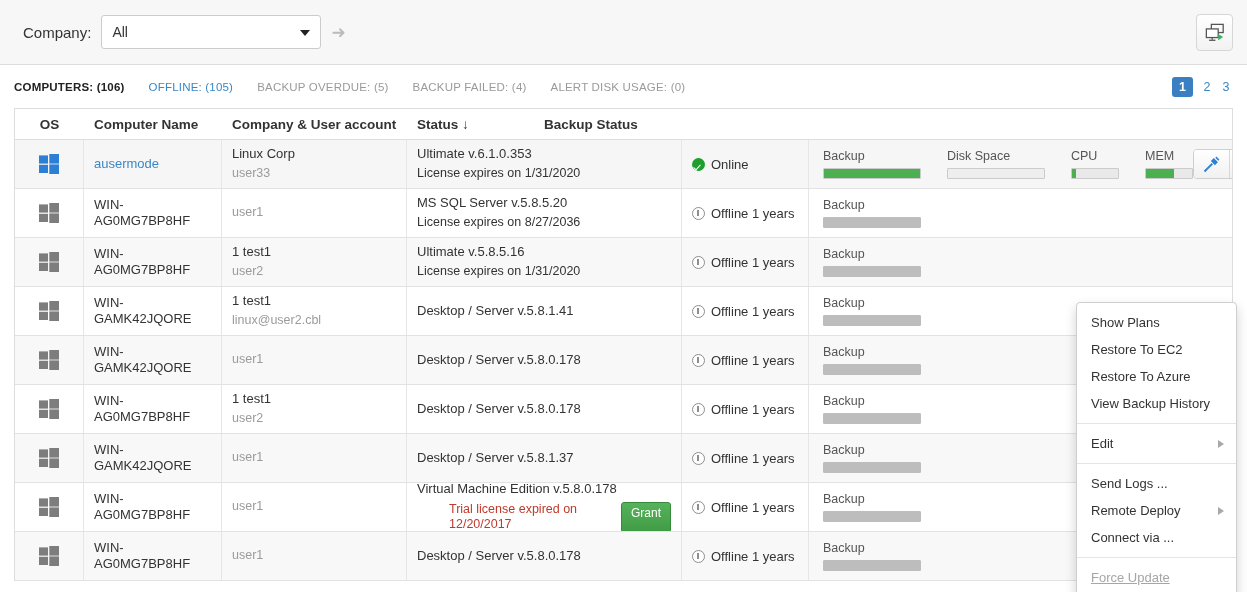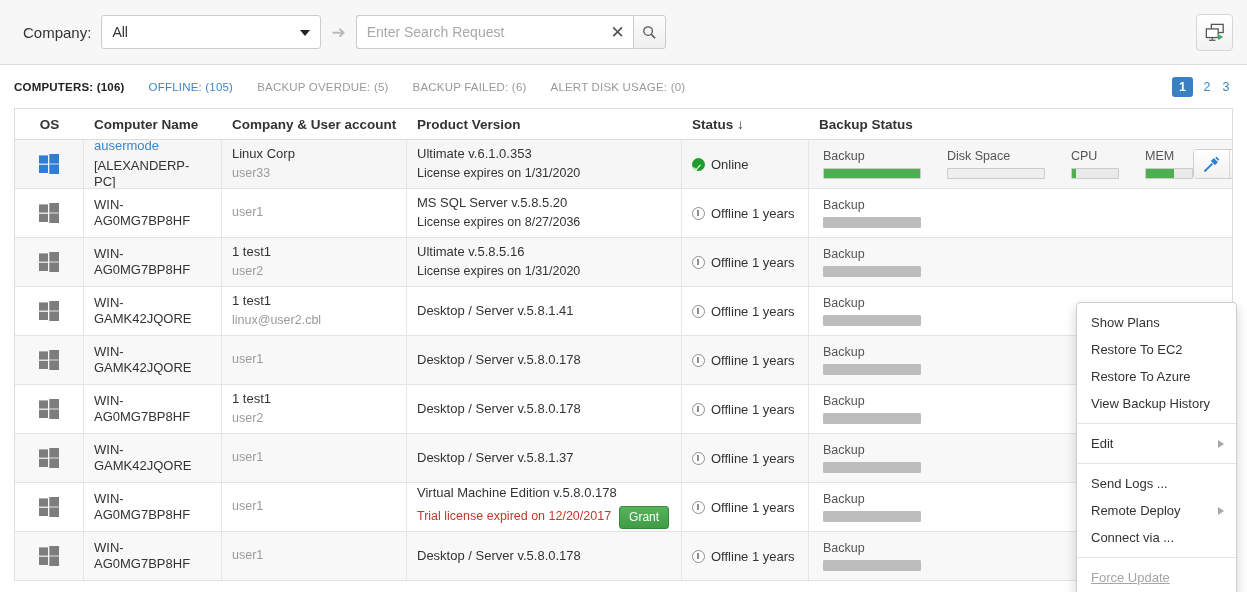--- a/index.html
+++ b/index.html
@@ -316,86 +316,72 @@
 <div class="toolbar">
   <span class="company-label">Company:</span>
 
   <div class="company-select">
     <span>All</span>
     <span class="caret-down"></span>
   </div>
 
   <span class="arrow-sep">➜</span>
 
-  <div class="search-wrap">
-    <div class="search-field-holder">
-      <input class="search-input" type="text" placeholder="Enter Search Request" style="">
-      <span class="clear-x">✕</span>
-    </div>
-    <div class="search-btn">
-      <svg width="15" height="15" viewBox="0 0 16 16">
-        <circle cx="6.5" cy="6.5" r="4.6" fill="none" stroke="#555" stroke-width="1.4"></circle>
-        <line x1="10" y1="10" x2="14" y2="14.2" stroke="#555" stroke-width="1.6"></line>
-      </svg>
-    </div>
-  </div>
 
   <div class="remote-btn">
     <svg width="22" height="20" viewBox="0 0 24 22">
       <rect x="8" y="1.5" width="13" height="9" fill="none" stroke="#555" stroke-width="1.4"></rect>
       <rect x="2.5" y="6.5" width="13" height="9.5" fill="#fff" stroke="#555" stroke-width="1.4"></rect>
       <line x1="9" y1="18.5" x2="9" y2="16" stroke="#555" stroke-width="1.4"></line>
       <line x1="5.5" y1="19" x2="12.5" y2="19" stroke="#555" stroke-width="1.4"></line>
       <path d="M15.5 12 L21 15.5 L15.5 19 Z" fill="#3fae62"></path>
     </svg>
   </div>
 </div>
 
 <div class="filters">
   <div id="filter-host" style="display:flex;align-items:center;">
       <div class="filter total">COMPUTERS: (106)</div>
       <div class="filter link">OFFLINE: (105)</div>
       <div class="filter muted">BACKUP OVERDUE: (5)</div>
-      <div class="filter muted">BACKUP FAILED: (6)</div>
+      <div class="filter muted">BACKUP FAILED: (4)</div>
       <div class="filter muted">ALERT DISK USAGE: (0)</div>
     </div>
   <div class="pager">
     <div id="pager-host" style="display:flex;align-items:center;gap:9px;">
         <div class="pg active">1</div>
         <div class="pg">2</div>
         <div class="pg">3</div>
       </div>
   </div>
 </div>
 
 <div class="table">
 
   <div class="row head">
     <div class="cell c-os">OS</div>
     <div class="cell c-name">Computer Name</div>
     <div class="cell c-comp">Company &amp; User account</div>
-    <div class="cell c-prod">Product Version</div>
     <div class="cell c-stat">Status ↓</div>
     <div class="cell c-back">Backup Status</div>
   </div>
 
   <div id="rows-host">
       <div class="row online">
         <div class="cell c-os">
           <svg class="win-logo" viewBox="0 0 22 22">
             <rect x="1" y="2.4" width="9" height="8.2" fill="#2d7fd6"></rect>
             <rect x="11.3" y="1" width="9.7" height="9.6" fill="#2d7fd6"></rect>
             <rect x="1" y="11.8" width="9" height="8.2" fill="#2d7fd6"></rect>
             <rect x="11.3" y="11.4" width="9.7" height="9.6" fill="#2d7fd6"></rect>
           </svg>
         </div>
         <div class="cell c-name">
           <div class="stack">
             <span class="name-link">ausermode</span>
-            <span class="name-sub">[ALEXANDERP-PC]</span>
           </div>
         </div>
         <div class="cell c-comp">
           <div class="stack">
             <span class="comp-strong">Linux Corp</span>
             <span class="sub-muted">user33</span>
           </div>
         </div>
         <div class="cell c-prod">
           <div class="stack">
@@ -705,21 +691,21 @@
           </div>
         </div>
         <div class="cell c-comp">
           <div class="stack">
             <span class="sub-muted">user1</span>
           </div>
         </div>
         <div class="cell c-prod">
           <div class="stack">
             <span class="prod-line">Virtual Machine Edition v.5.8.0.178</span>
-            <span style="display:flex;align-items:center;">
+            <span style="display:flex;margin-left:32px;">
               <span class="prod-expired">Trial license expired on 12/20/2017</span>
               <span class="grant-btn">Grant</span>
             </span>
           </div>
         </div>
         <div class="cell c-stat">
           <div class="status-inner">
             <span class="dot-offline"></span>
             <span>Offline 1 years</span>
           </div>

